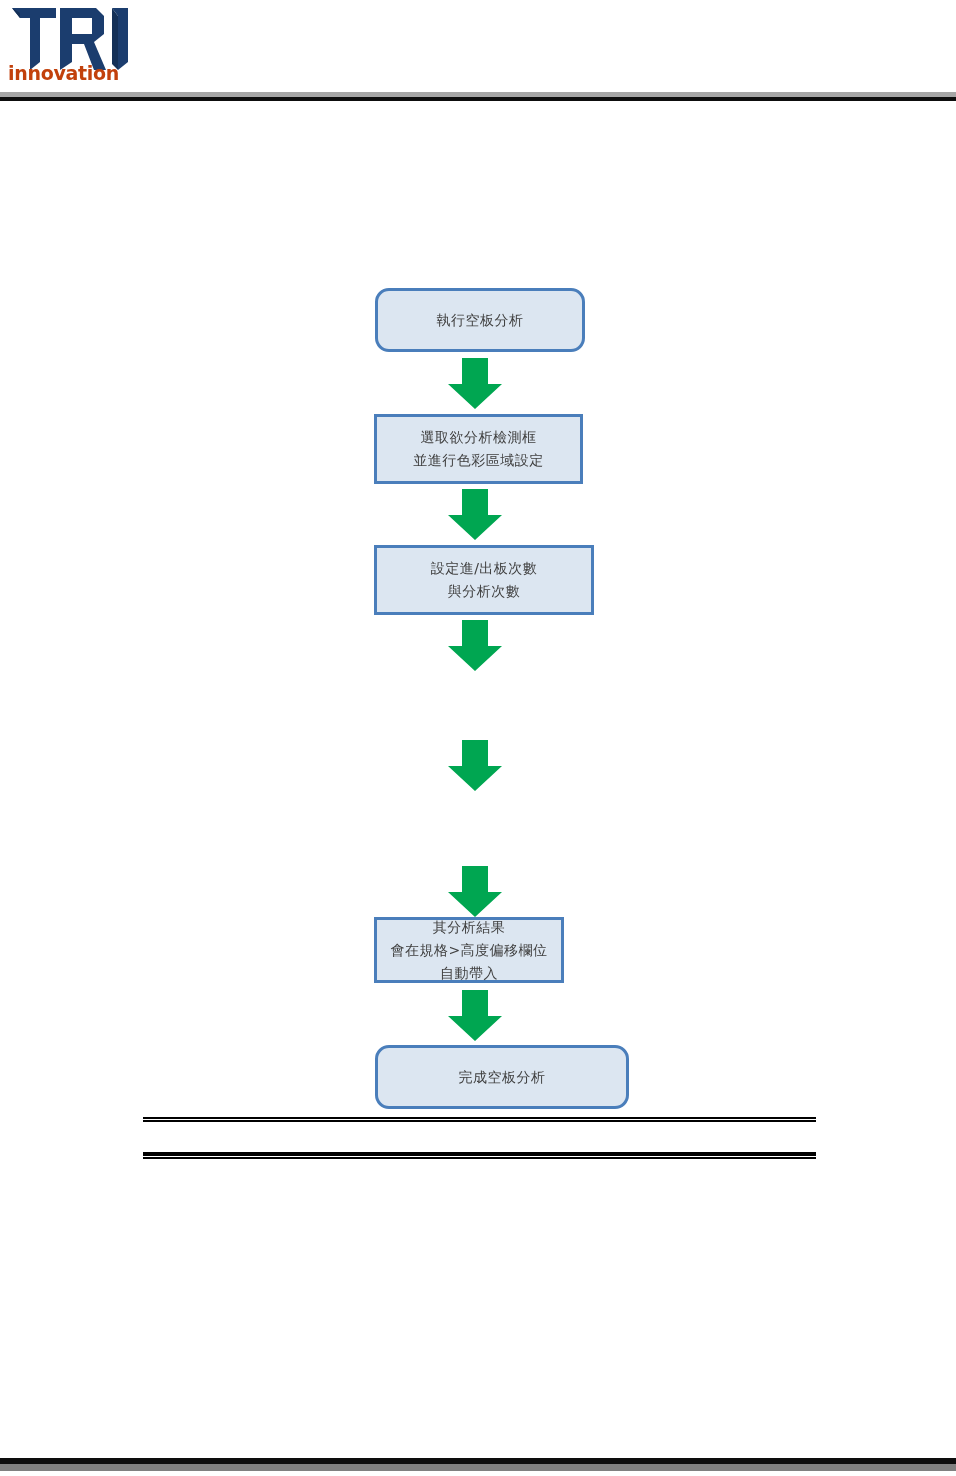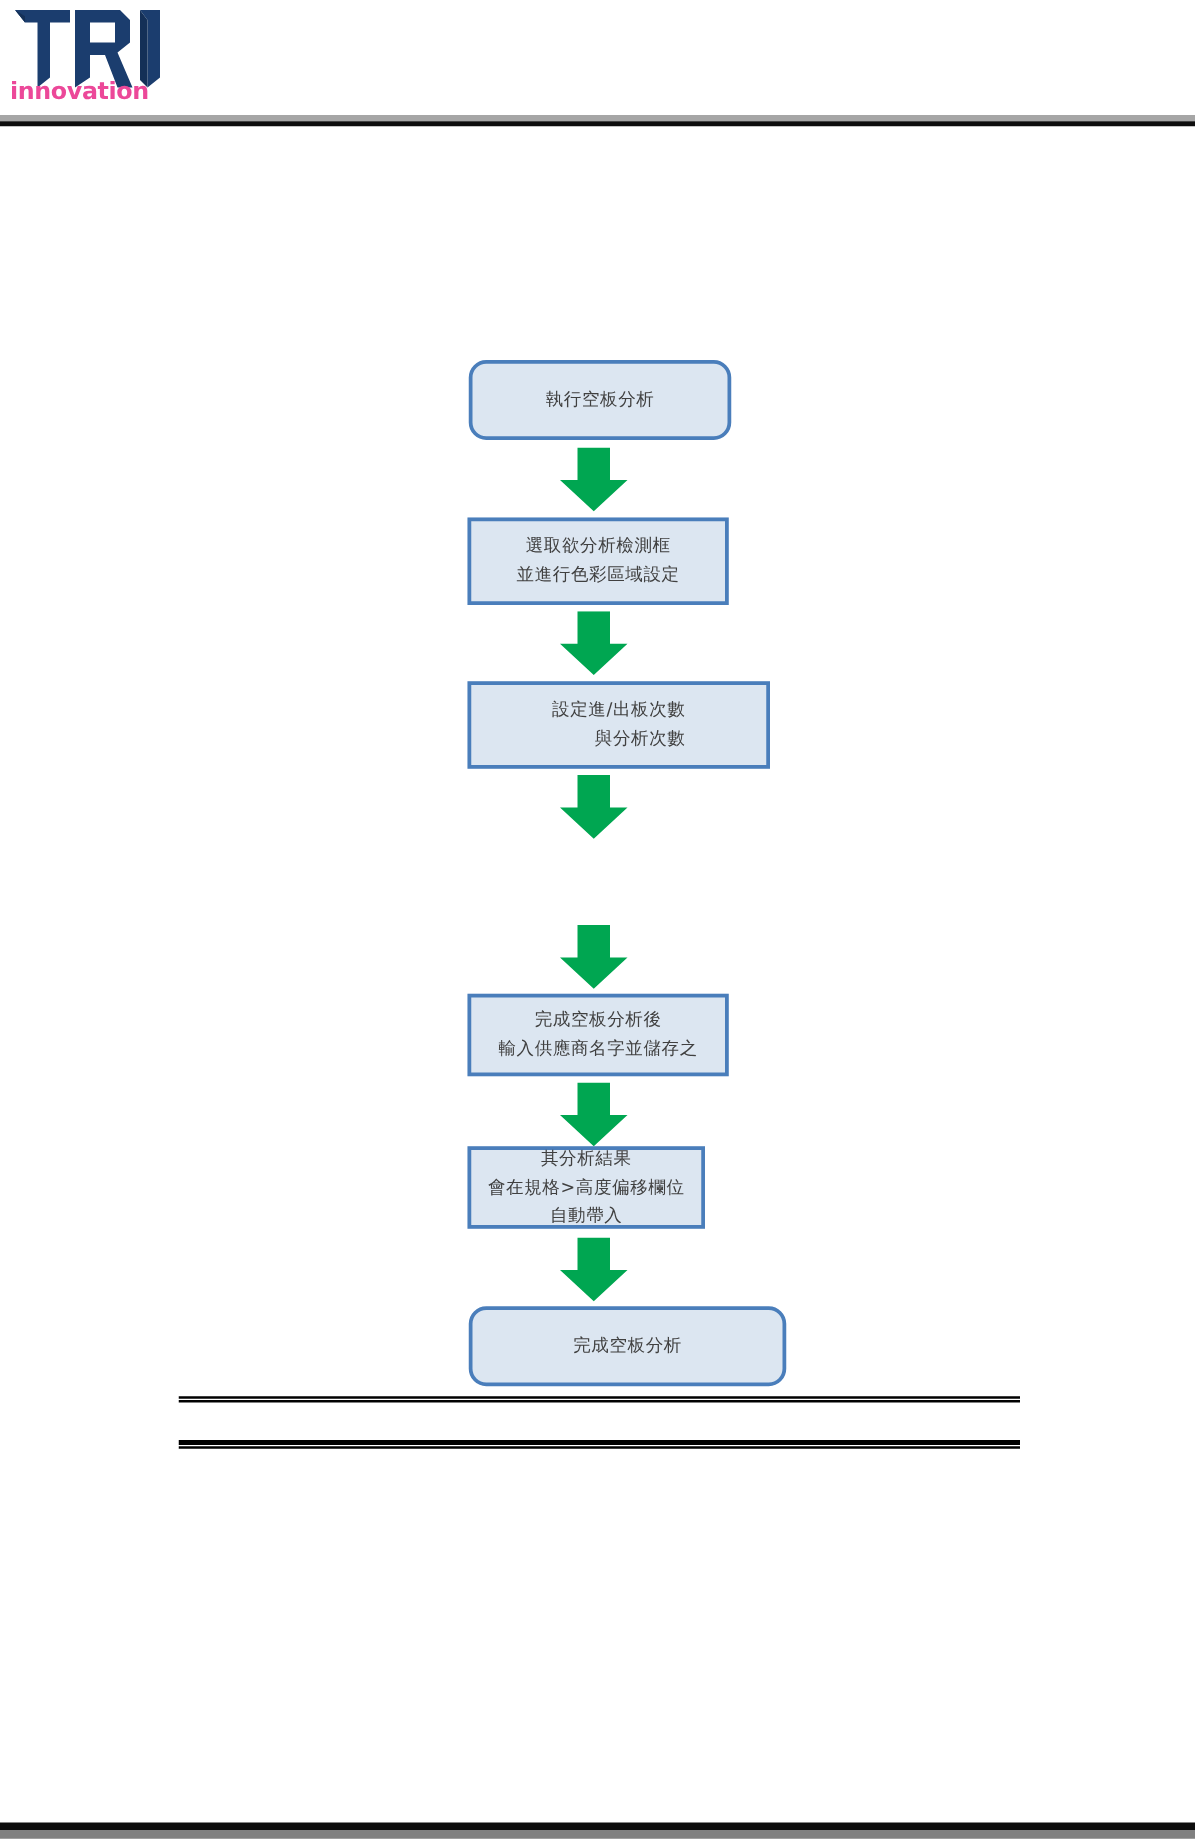--- a/index.html
+++ b/index.html
@@ -31,21 +31,21 @@
   }
   .logo svg { display: block; }
   .logo-word {
     position: absolute;
     left: 8px;
     top: 62px;
     font-family: "DejaVu Sans", "Liberation Sans", sans-serif;
     font-weight: bold;
     font-size: 19px;
     letter-spacing: -0.3px;
-    color: #ec4899;
+    color: #c2410c;
   }
   .header-rule-gray {
     position: absolute;
     left: 0; top: 92px;
     width: 956px; height: 5px;
     background: #a6a6a6;
   }
   .header-rule-black {
     position: absolute;
     left: 0; top: 97px;
@@ -150,38 +150,36 @@
 
   <div class="node" style="left:374px; top:414px; width:209px; height:70px;">選取欲分析檢測框
 並進行色彩區域設定</div>
 
   <div class="arrow" style="left:447px; top:489px;">
     <svg width="56" height="52" viewBox="0 0 56 52" xmlns="http://www.w3.org/2000/svg">
       <path d="M15 0 L41 0 L41 26 L55 26 L28 51 L1 26 L15 26 Z" fill="#00a651"></path>
     </svg>
   </div>
 
-  <div class="node" style="left:374px; top:545px; width:242px; height:70px;text-align:right;">設定進/出板次數
+  <div class="node" style="left:374px; top:545px; width:220px; height:70px;">設定進/出板次數
 與分析次數</div>
 
   <div class="arrow" style="left:447px; top:620px;">
     <svg width="56" height="52" viewBox="0 0 56 52" xmlns="http://www.w3.org/2000/svg">
       <path d="M15 0 L41 0 L41 26 L55 26 L28 51 L1 26 L15 26 Z" fill="#00a651"></path>
     </svg>
   </div>
 
 
   <div class="arrow" style="left:447px; top:740px;">
     <svg width="56" height="52" viewBox="0 0 56 52" xmlns="http://www.w3.org/2000/svg">
       <path d="M15 0 L41 0 L41 26 L55 26 L28 51 L1 26 L15 26 Z" fill="#00a651"></path>
     </svg>
   </div>
 
-  <div class="node" style="left:374px; top:795px; width:209px; height:66px;">完成空板分析後
-輸入供應商名字並儲存之</div>
 
   <div class="arrow" style="left:447px; top:866px;">
     <svg width="56" height="52" viewBox="0 0 56 52" xmlns="http://www.w3.org/2000/svg">
       <path d="M15 0 L41 0 L41 26 L55 26 L28 51 L1 26 L15 26 Z" fill="#00a651"></path>
     </svg>
   </div>
 
   <div class="node" style="left:374px; top:917px; width:190px; height:66px;">其分析結果
 會在規格&gt;高度偏移欄位
 自動帶入</div>

